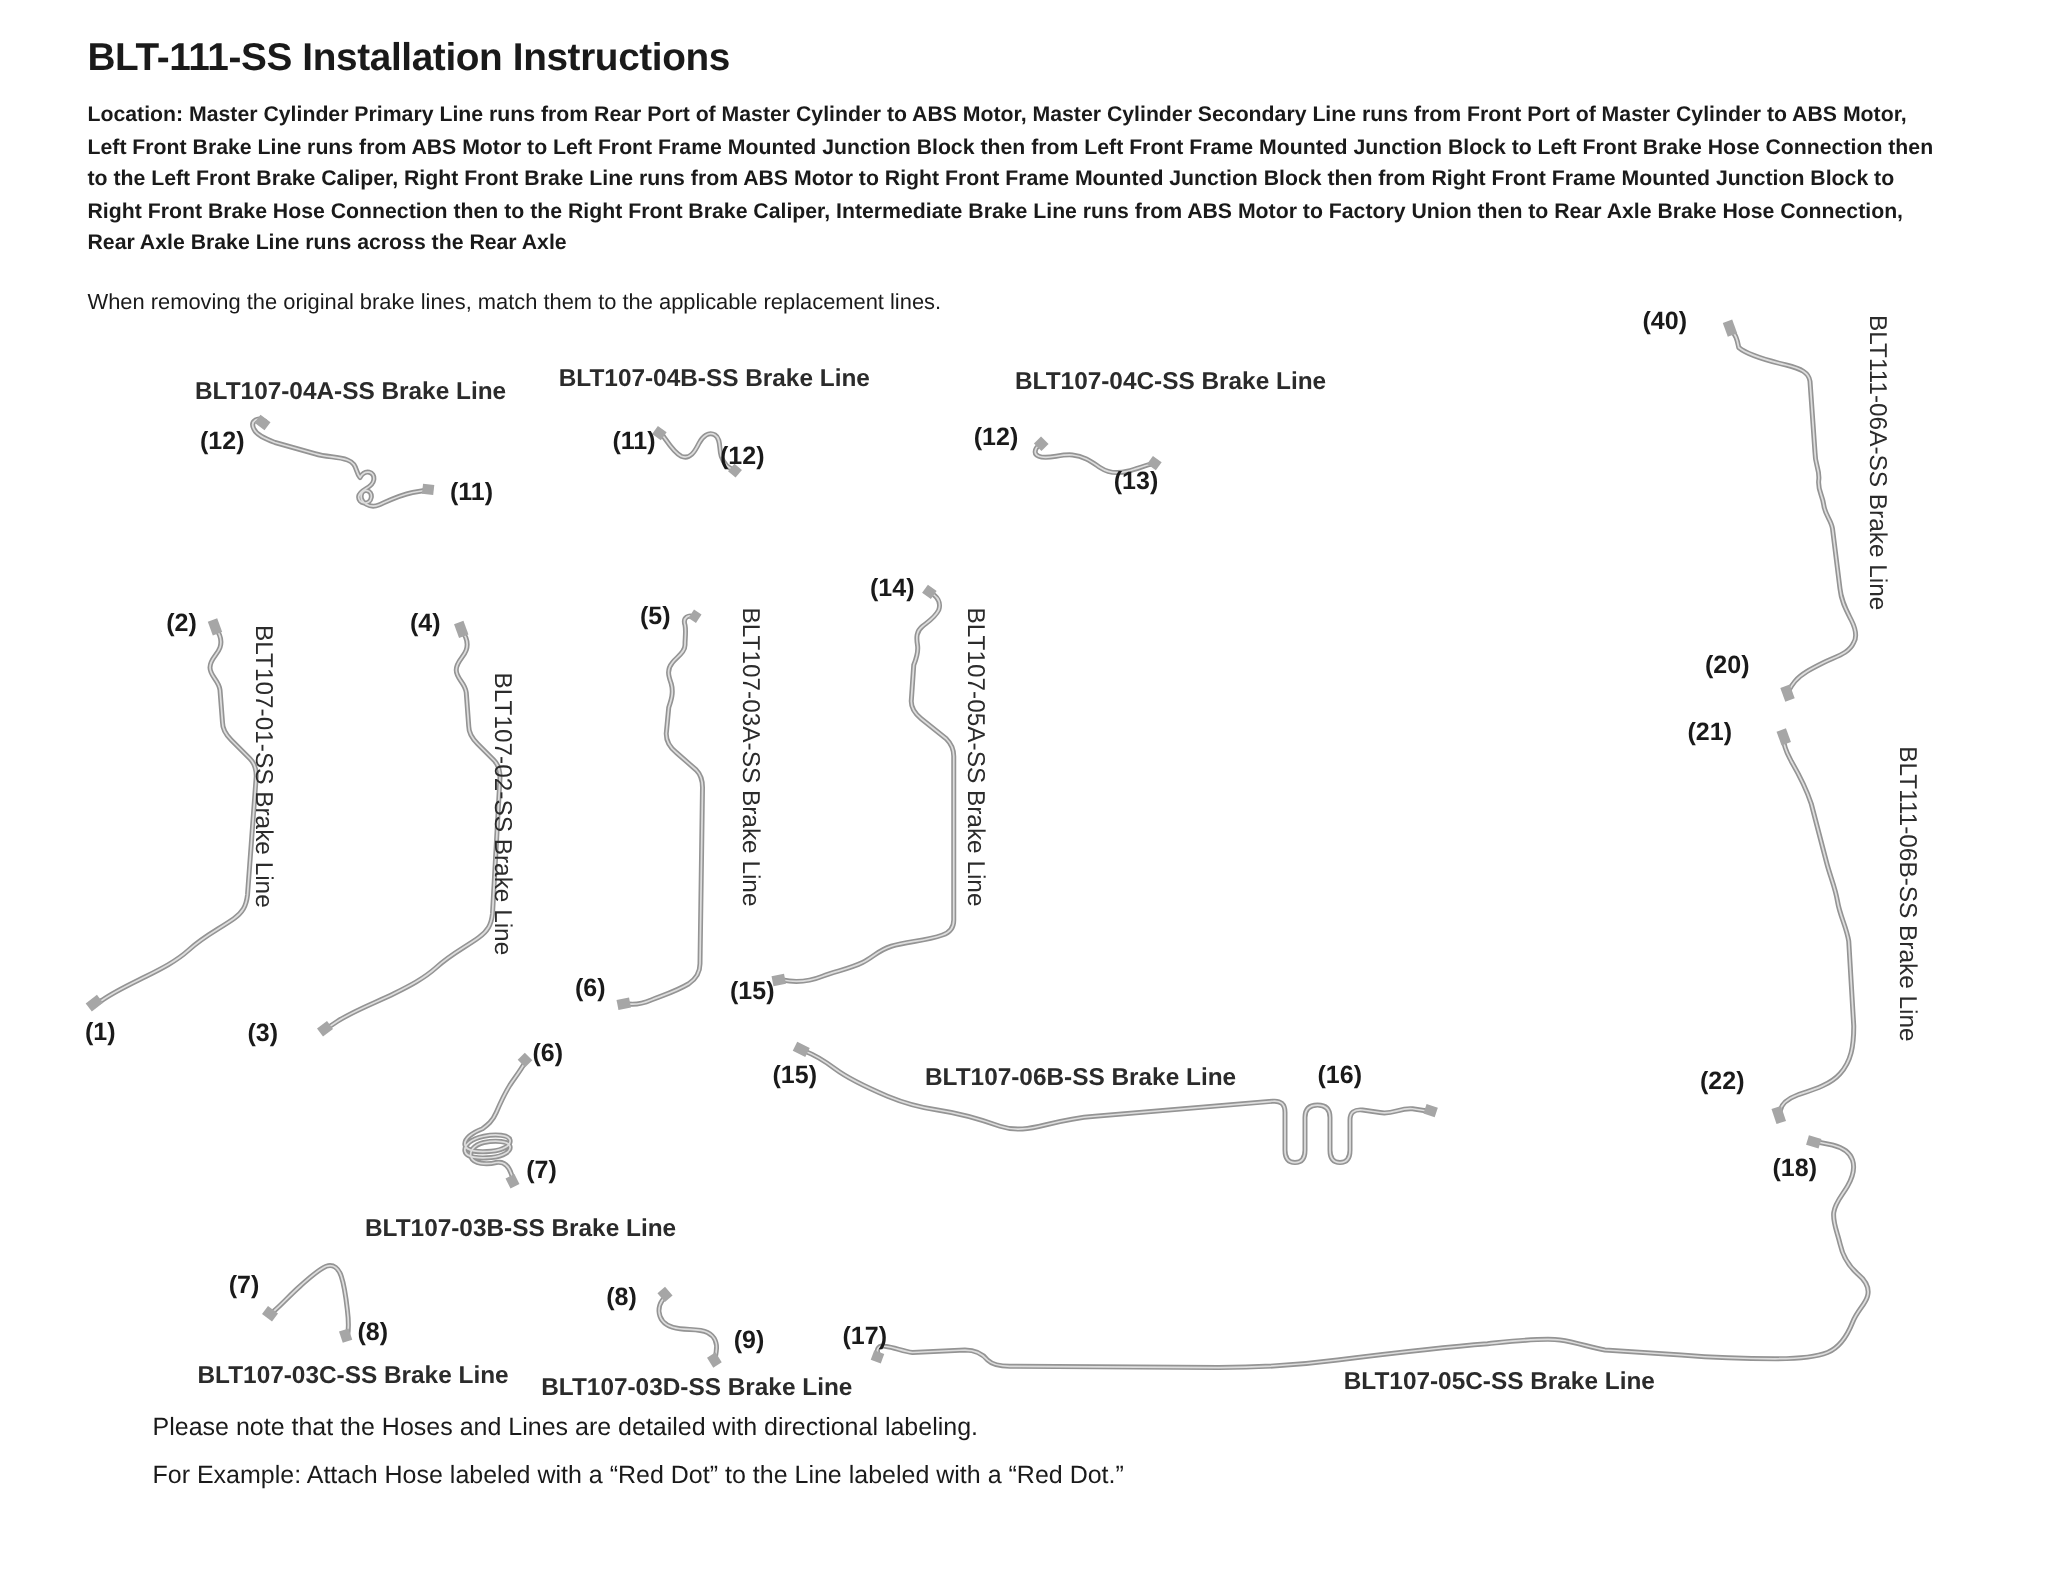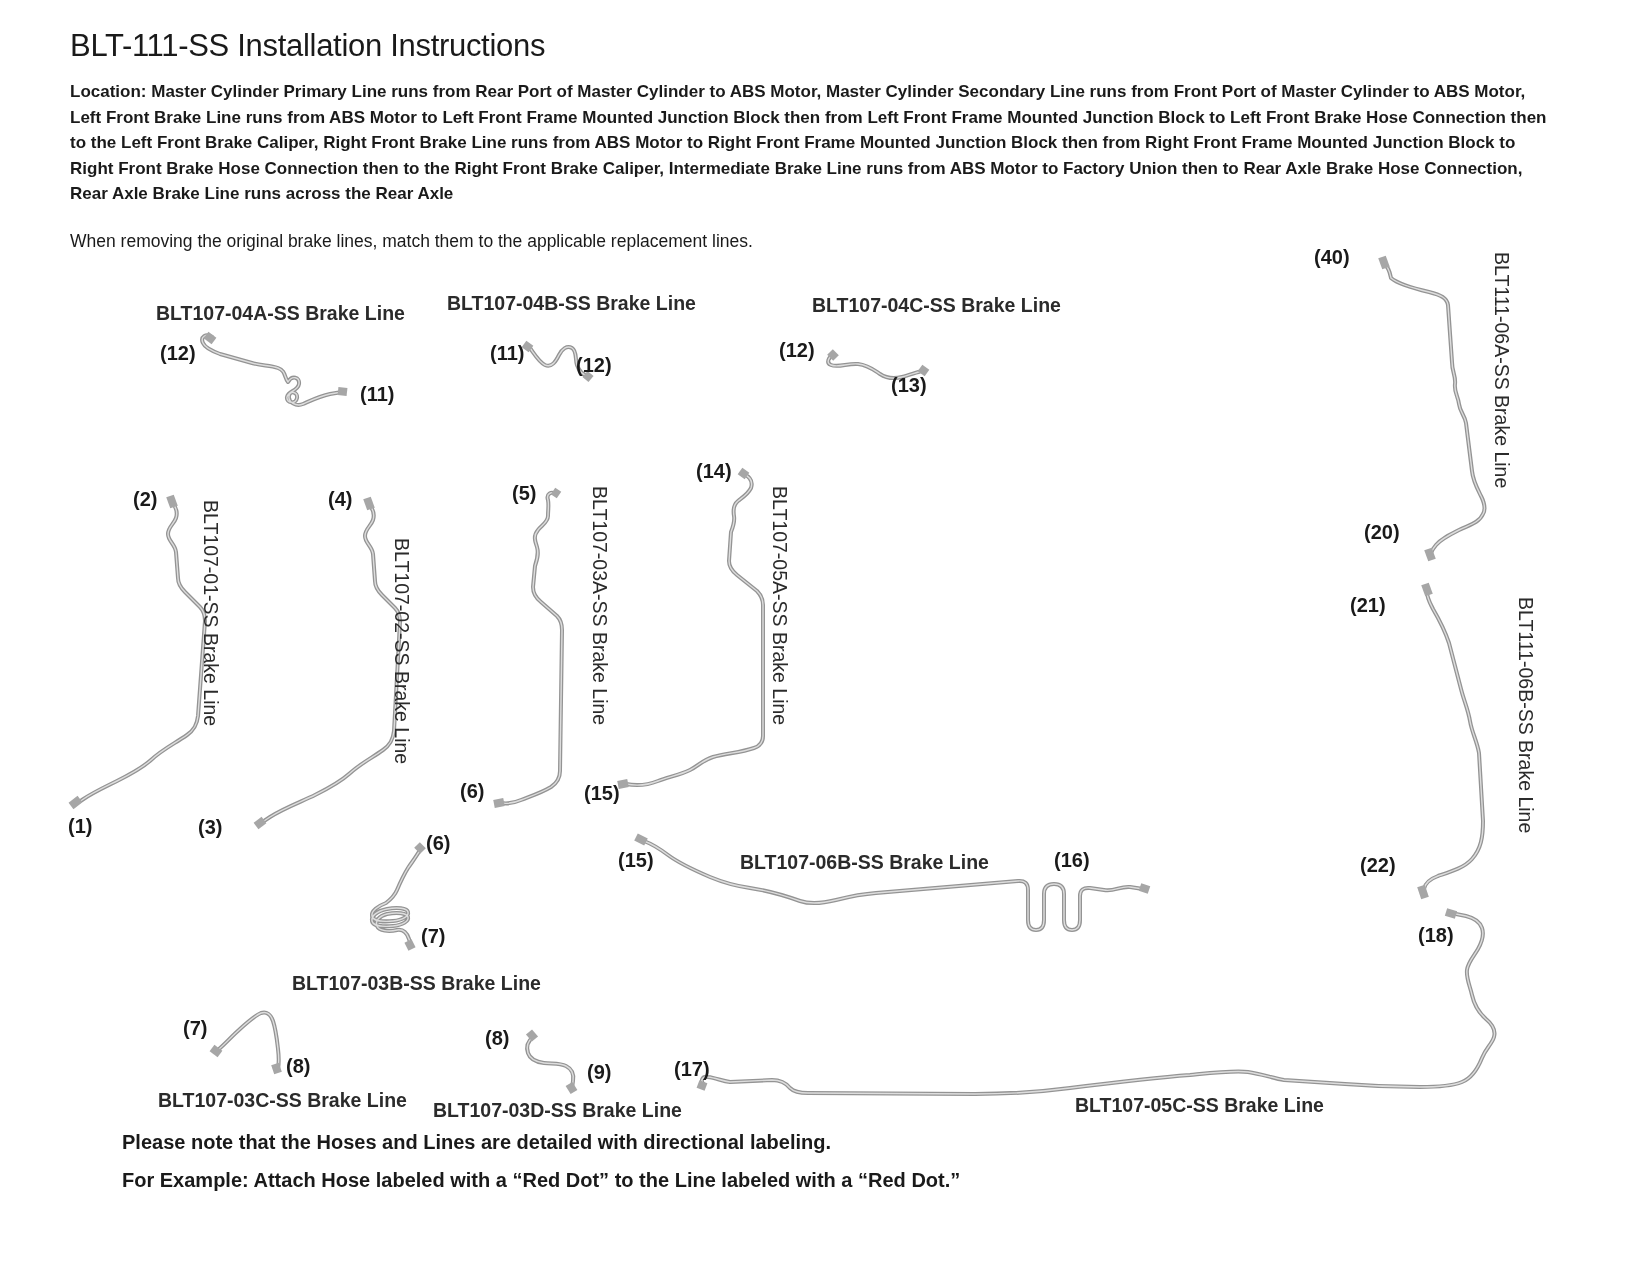--- a/index.html
+++ b/index.html
@@ -2,24 +2,24 @@
 <html><head>
 <meta charset="utf-8">
 <style>
   html,body{margin:0;padding:0}
   body{
     width:1650px;height:1275px;position:relative;overflow:hidden;
     background:#ffffff;color:#1a1a1a;
     font-family:"Liberation Sans", sans-serif;
   }
   .abs{position:absolute}
-  #title{font-size:31px;font-weight:400;letter-spacing:-0.3px;white-space:nowrap}
+  #title{font-size:31px;font-weight:700;letter-spacing:-0.3px;white-space:nowrap}
   #loc{font-size:17px;font-weight:700;width:1485px;line-height:25.5px;text-align:left}
   #note{font-size:17.5px;font-weight:400;white-space:nowrap}
-  .footer-line{font-size:20px;font-weight:700;white-space:nowrap}
+  .footer-line{font-size:20px;font-weight:400;white-space:nowrap}
   .plabel{font-size:19.5px;font-weight:700;color:#2b2b2b;white-space:nowrap}
   .vlabel{
     font-size:19.5px;font-weight:400;color:#2b2b2b;white-space:nowrap;
     writing-mode:vertical-rl;
   }
   .co{font-size:20px;font-weight:700;white-space:nowrap}
   #art{position:absolute;left:0;top:0}
   .tube{fill:none;stroke:#949494;stroke-width:4;stroke-linecap:round;stroke-linejoin:round}
   .shine{fill:none;stroke:#dddddd;stroke-width:1.4;stroke-linecap:round;stroke-linejoin:round}
   .fit{stroke:#a6a6a6;stroke-width:8;stroke-linecap:butt}
@@ -131,17 +131,17 @@
 <span class="abs co" style="left:779px;top:339px">(12)</span>
 <span class="abs co" style="left:891px;top:374px">(13)</span>
 <span class="abs co" style="left:696px;top:460px">(14)</span>
 <span class="abs co" style="left:584px;top:782px">(15)</span>
 <span class="abs co" style="left:618px;top:849px">(15)</span>
 <span class="abs co" style="left:1054px;top:849px">(16)</span>
 <span class="abs co" style="left:674px;top:1058px">(17)</span>
 <span class="abs co" style="left:1418px;top:924px">(18)</span>
 <span class="abs co" style="left:1314px;top:246px">(40)</span>
 <span class="abs co" style="left:1364px;top:521px">(20)</span>
-<span class="abs co" style="left:1350px;top:594px">(21)</span>
+<span class="abs co" style="left:1350px;top:575px">(21)</span>
 <span class="abs co" style="left:1360px;top:854px">(22)</span>
 
 <div class="abs footer-line" style="left:122px;top:1131px">Please note that the Hoses and Lines are detailed with directional labeling.</div>
 <div class="abs footer-line" style="left:122px;top:1169px">For Example: Attach Hose labeled with a “Red Dot” to the Line labeled with a “Red Dot.”</div>
 
 </body></html>

